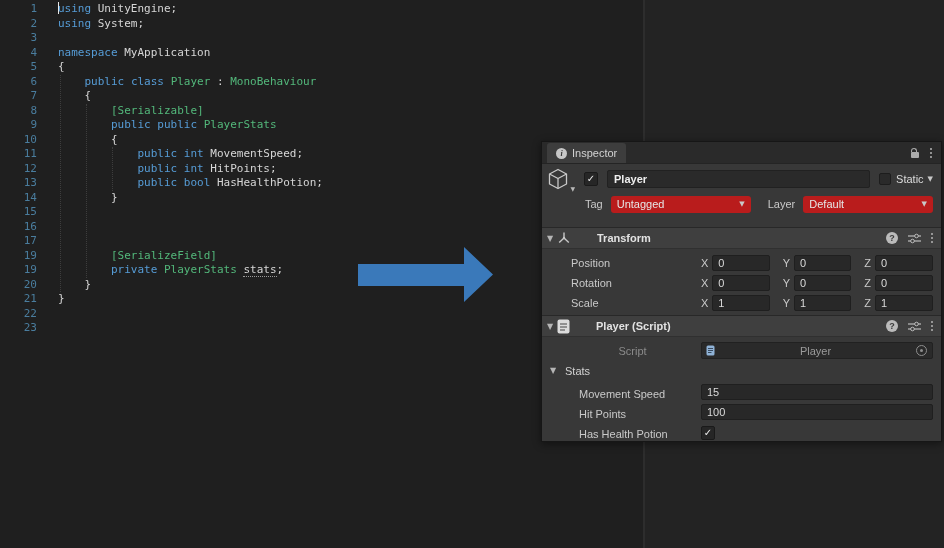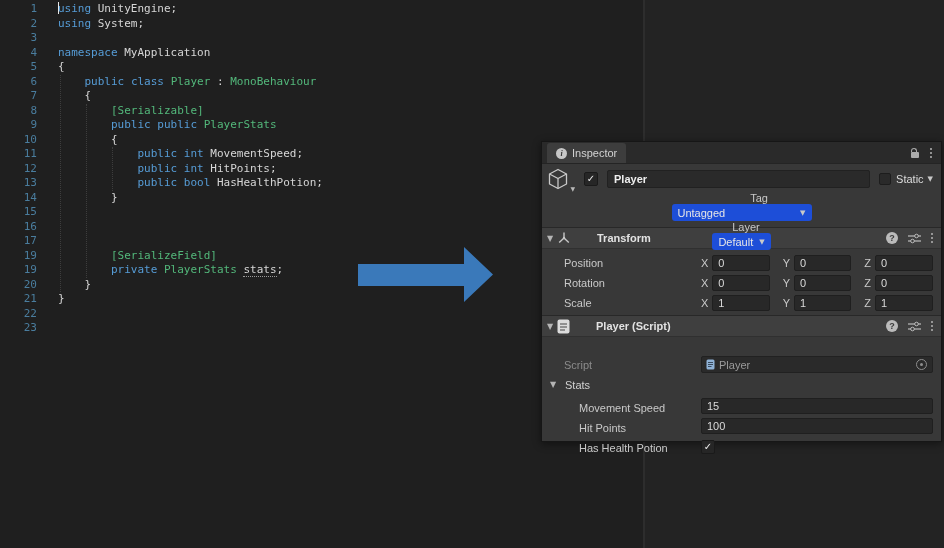--- a/index.html
+++ b/index.html
@@ -56,49 +56,49 @@
     border-radius:2px; display:flex; align-items:center; justify-content:center; flex:none; margin-left:12px; }
   .checkbox .mark { color:#ededed; font-size:10px; line-height:1; font-family:"DejaVu Sans",sans-serif; }
   .name-field { flex:1; height:18px; background:#2a2a2a; border:1px solid #212121; border-radius:2px;
     margin-left:9px; display:flex; align-items:center; padding-left:6px; color:#eeeeee; font-weight:bold; }
   .static-box { width:12px; height:12px; margin-left:9px; background:#2a2a2a;
     border:1px solid #1d1d1d; border-radius:2px; flex:none; }
   .static-label { margin-left:5px; color:#dcdcdc; }
   .caret { color:#c9c9c9; font-size:7px; font-family:"DejaVu Sans",sans-serif; }
   .static-caret { margin-left:4px; }
 
-  .go-row2 { height:26px; display:flex; align-items:center; padding:0 8px 2px 0;flex-direction:column; }
+  .go-row2 { height:26px; display:flex; align-items:center; padding:0 8px 2px 0; }
   .lbl-tag { margin-left:43px; }
-  .dropdown { height:17px; background:#1d4ed8; border-radius:3px; display:flex; align-items:center;
+  .dropdown { height:17px; background:#b91c1c; border-radius:3px; display:flex; align-items:center;
     padding:8px 6px; color:#e6e6e6; }
   .dropdown .caret { margin-left:auto; padding-left:6px; }
   .dd-tag { width:140px; margin-left:8px; }
   .lbl-layer { margin-left:17px; }
   .dd-layer { flex:1; margin-left:8px; }
 
   .section-gap { height:9px; }
   .comp-header { height:22px; background:#3f3f3f; border-top:1px solid #282828;
     border-bottom:1px solid #303030; display:flex; align-items:center; padding:0 8px 0 5px; }
   .foldout { font-size:8px; color:#b5b5b5; width:10px; flex:none;
     font-family:"DejaVu Sans",sans-serif; }
   .comp-icon { flex:none; display:flex; }
   .comp-title { margin-left:26px; font-weight:bold; color:#e2e2e2; }
   .hdr-icons { margin-left:auto; display:flex; align-items:center; gap:10px; }
   .help-icon { width:12px; height:12px; border-radius:50%; background:#bbbbbb; color:#3a3a3a;
     font-size:9px; font-weight:bold; display:flex; align-items:center; justify-content:center; }
 
   .t-rows { padding:4px 0 2px; }
   .t-row { height:20px; display:flex; align-items:center; }
-  .t-label { width:159px; padding-left:22px; flex:none; }
+  .t-label { width:159px; padding-left:29px; flex:none; }
   .t-vals { flex:1; display:flex; align-items:center; margin-right:8px; gap:13px; }
   .axis-group { flex:1; display:flex; align-items:center; gap:4px; }
   .nfield { flex:1; height:16px; background:#282828; border:1px solid #1f1f1f; border-radius:2px;
     display:flex; align-items:center; padding-left:5px; color:#dadada; }
 
-  .s-script-row { height:21px; display:flex; align-items:center; margin-top:17px; }
+  .s-script-row { height:21px; display:flex; align-items:center; margin-top:3px;text-align:center; }
   .s-label-dim { width:159px; padding-left:22px; flex:none; color:#8b8b8b; }
   .obj-field { flex:1; height:17px; background:#2a2a2a; border:1px solid #212121; border-radius:2px;
     margin-right:8px; display:flex; align-items:center; padding:0 5px 0 4px; gap:4px; }
   .obj-text { color:#9b9b9b; flex:1; }
   .picker { width:11px; height:11px; border-radius:50%; border:1px solid #8e8e8e;
     display:flex; align-items:center; justify-content:center; flex:none; }
   .picker i { width:3px; height:3px; border-radius:50%; background:#8e8e8e; }
 
   .stats-row { height:19px; display:flex; align-items:center; padding-left:8px; gap:5px; color:#d2d2d2; }
   .s-row { height:20px; display:flex; align-items:flex-end; }

